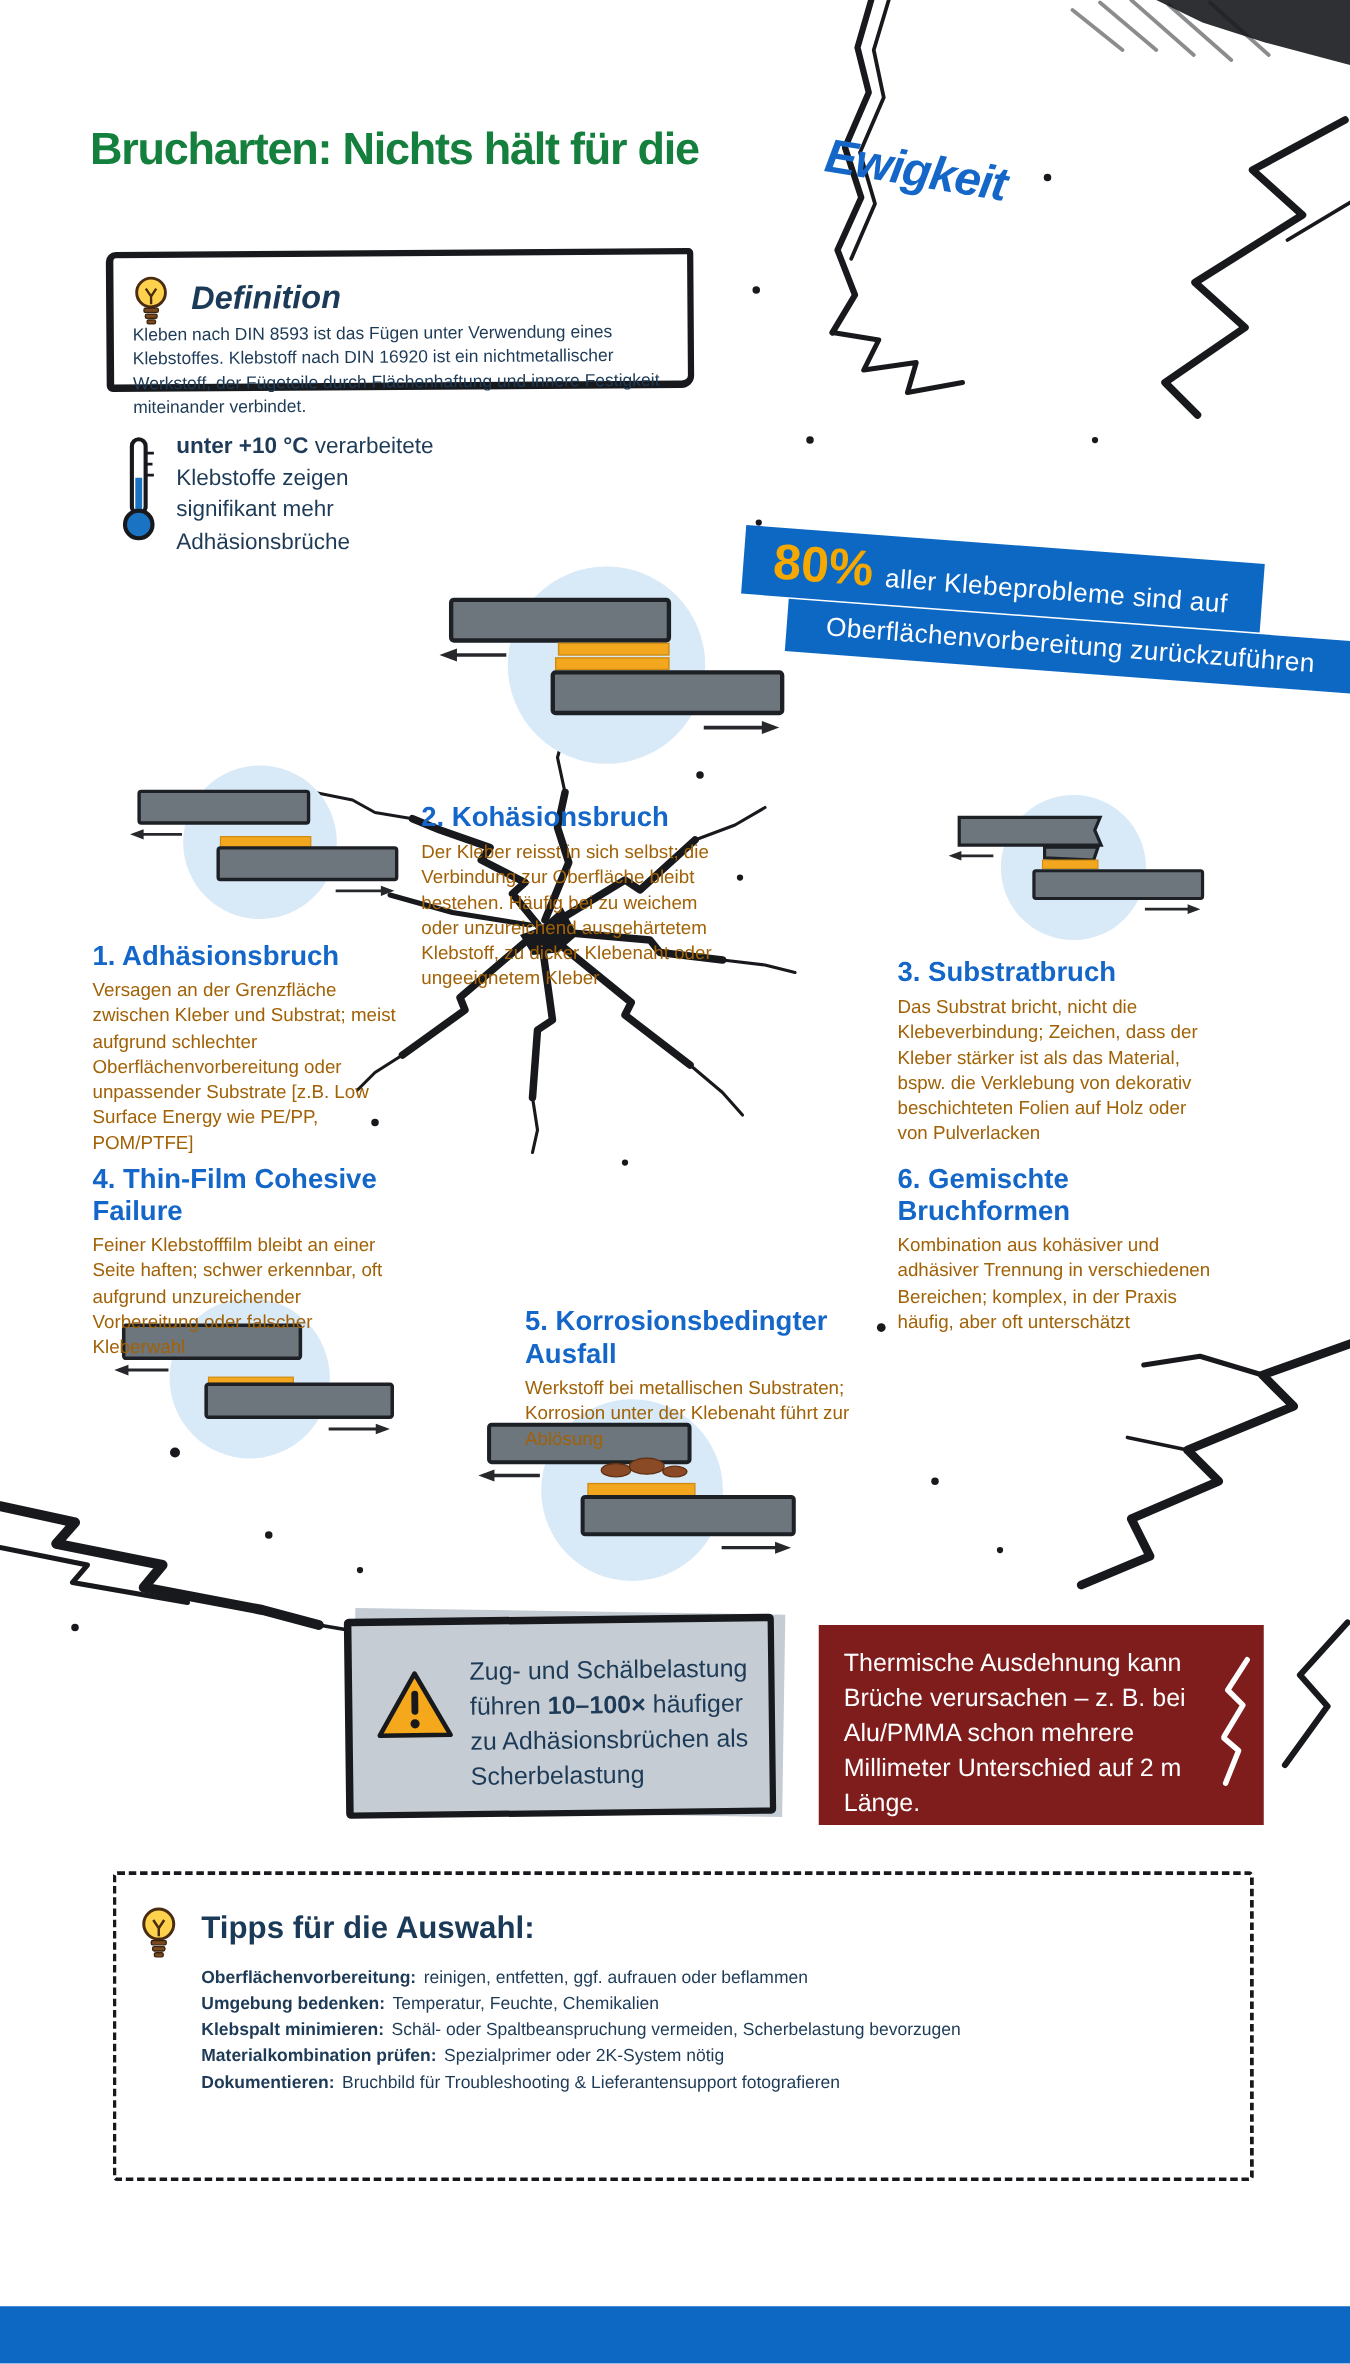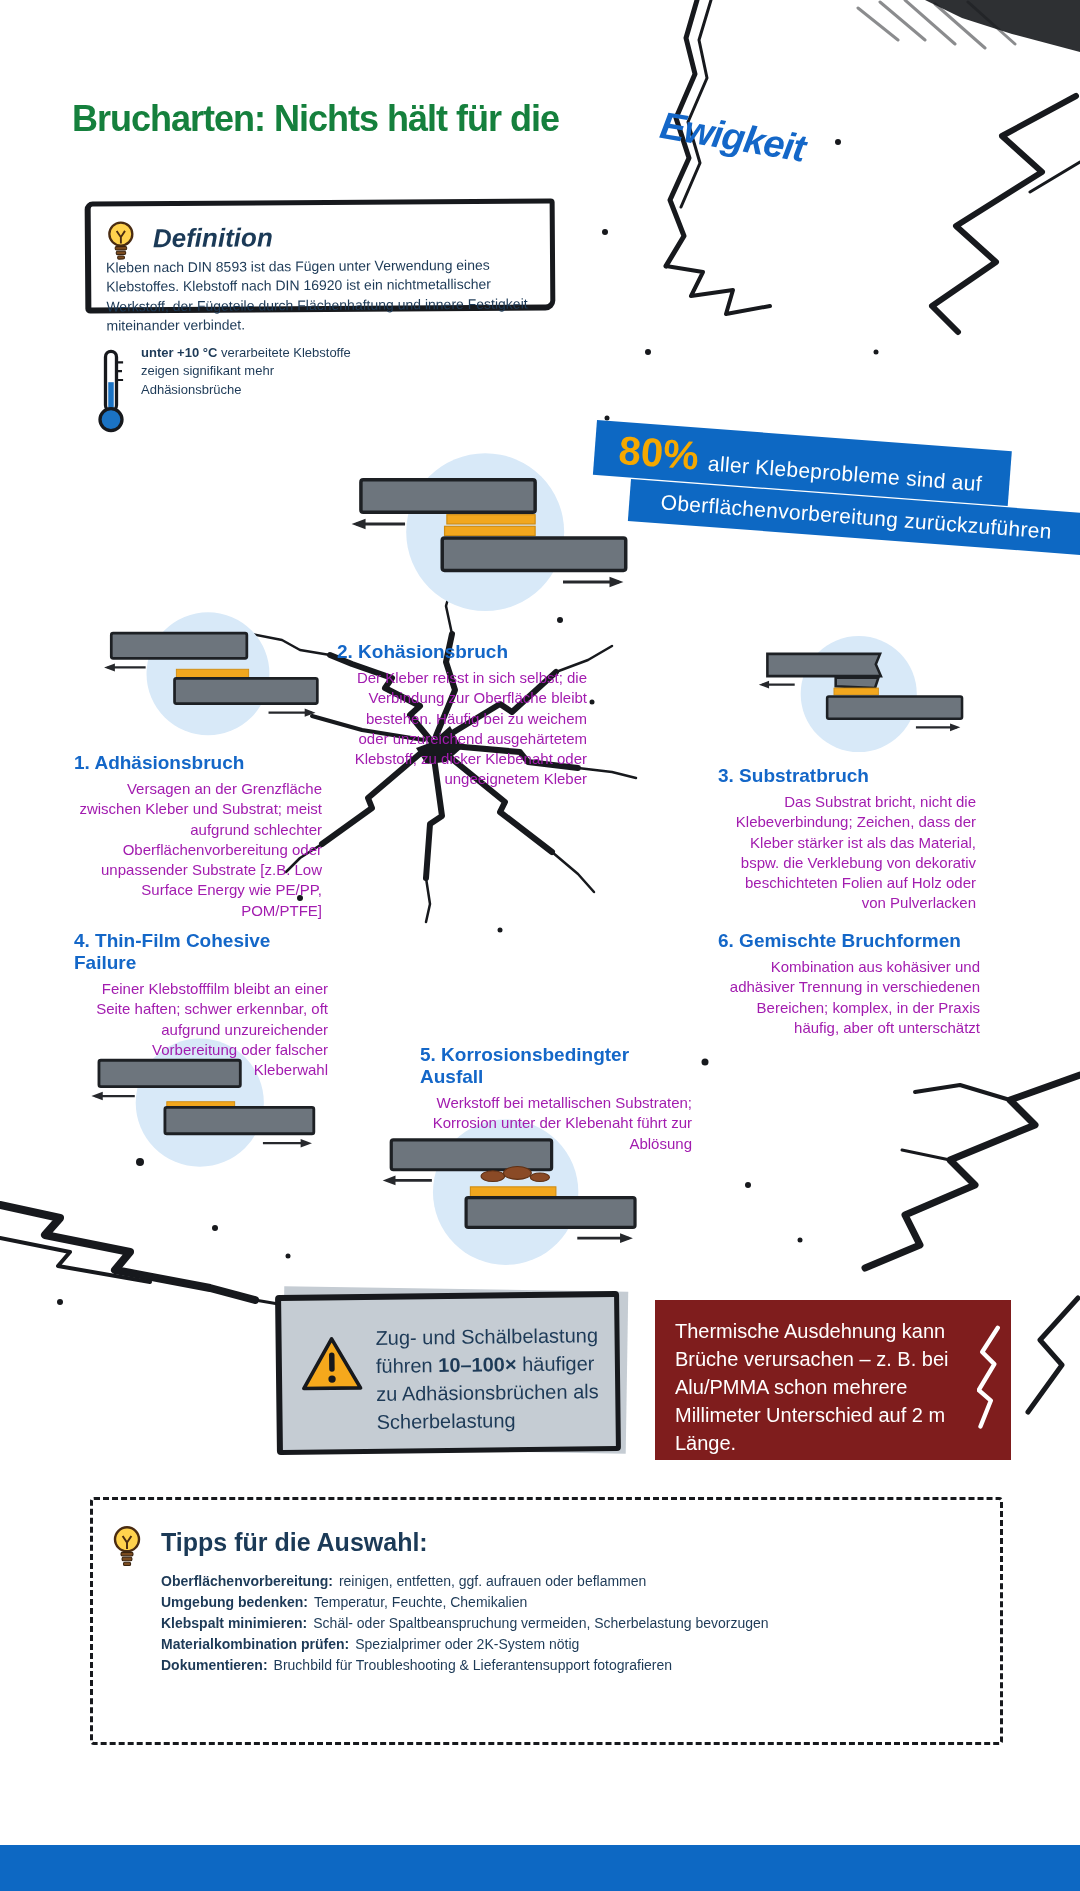--- a/index.html
+++ b/index.html
@@ -21,42 +21,42 @@
     transform-origin:left top;white-space:nowrap;}
 
   .def-box{position:absolute;left:85px;top:200px;width:470px;height:112px;
     border:5px solid #17191d;border-width:5px 5px 6px 6px;border-radius:8px 4px 10px 5px;
     transform:rotate(-0.4deg);background:#fff;}
   .def-bulb{position:absolute;left:13px;top:13px;width:34px;height:46px;}
   .def-h{position:absolute;left:62px;top:17px;font-size:26px;font-weight:600;color:#1b3a57;font-style:italic;}
   .def-b{position:absolute;left:15px;top:52px;width:442px;font-size:14px;line-height:1.38;color:#1d3a57;}
 
   .thermo{position:absolute;left:94px;top:347px;width:34px;height:88px;}
-  .temp-note{position:absolute;left:141px;top:344px;width:212px;font-size:13px;line-height:1.42;color:#1d3a57;}
+  .temp-note{position:absolute;left:141px;top:344px;width:212px;font-size:18px;line-height:1.42;color:#1d3a57;}
   .temp-note b{font-weight:700;}
 
   .banner1{position:absolute;left:597px;top:420px;width:416px;height:55px;background:#0d68c3;
     transform:rotate(4.3deg);transform-origin:left top;display:flex;align-items:baseline;
     padding:6px 18px 0 24px;gap:10px;}
   .banner1 .stat{font-size:40px;font-weight:700;color:#f5a800;line-height:1.1;}
   .banner1 .rest{font-size:21px;color:#ffffff;letter-spacing:0.3px;}
   .banner2{position:absolute;left:631px;top:479px;width:455px;height:42px;background:#0d68c3;
     transform:rotate(4.3deg);transform-origin:left top;display:flex;align-items:center;
     justify-content:center;font-size:21px;color:#ffffff;letter-spacing:0.3px;}
 
   .diagram{position:absolute;}
   .bar{fill:#6d757d;stroke:#1d2024;stroke-width:3;}
   .glue{fill:#f2a71e;stroke:#cf8c12;stroke-width:1;}
   .arr{stroke:#26282c;stroke-width:2.5;fill:none;}
   .arrh{fill:#26282c;}
   .rust{fill:#8a4a26;stroke:#5e3014;stroke-width:1;}
 
   .sec{position:absolute;}
-  .sec-h{color:#1467c8;font-size:19px;font-weight:700;margin-bottom:5px;}
-  .sec-b{color:#a21caf;font-size:15px;line-height:1.35;text-align:right;}
+  .sec-h{color:#1467c8;font-size:22px;font-weight:700;margin-bottom:5px;}
+  .sec-b{color:#a16207;font-size:15px;line-height:1.35;}
 
   .warn-backing{position:absolute;left:283px;top:1289px;width:344px;height:162px;
     background:#c5ccd3;transform:rotate(0.9deg);}
   .warn-box{position:absolute;left:276px;top:1293px;width:344px;height:160px;background:#c5ccd3;
     border:5px solid #17191d;border-width:6px 5px 5px 6px;border-radius:4px;transform:rotate(-0.7deg);}
   .warn-tri{position:absolute;left:18px;top:34px;width:64px;height:60px;}
   .warn-text{position:absolute;left:94px;top:24px;width:238px;font-size:20px;line-height:1.4;color:#1d3a57;}
   .warn-text b{font-weight:700;}
 
   .thermal-box{position:absolute;left:655px;top:1300px;width:356px;height:160px;background:#7f1d1d;

